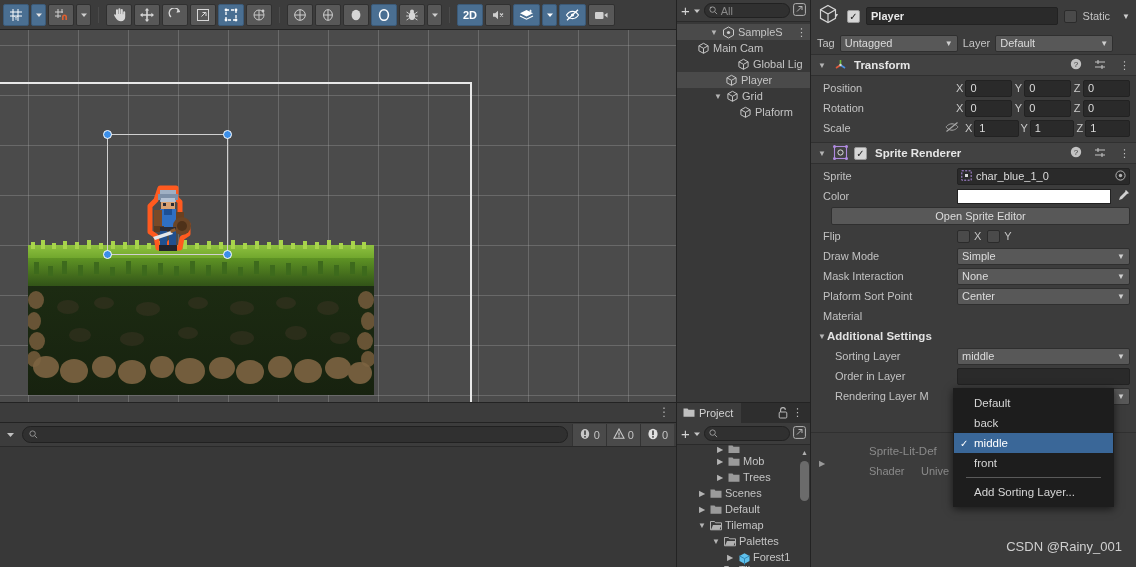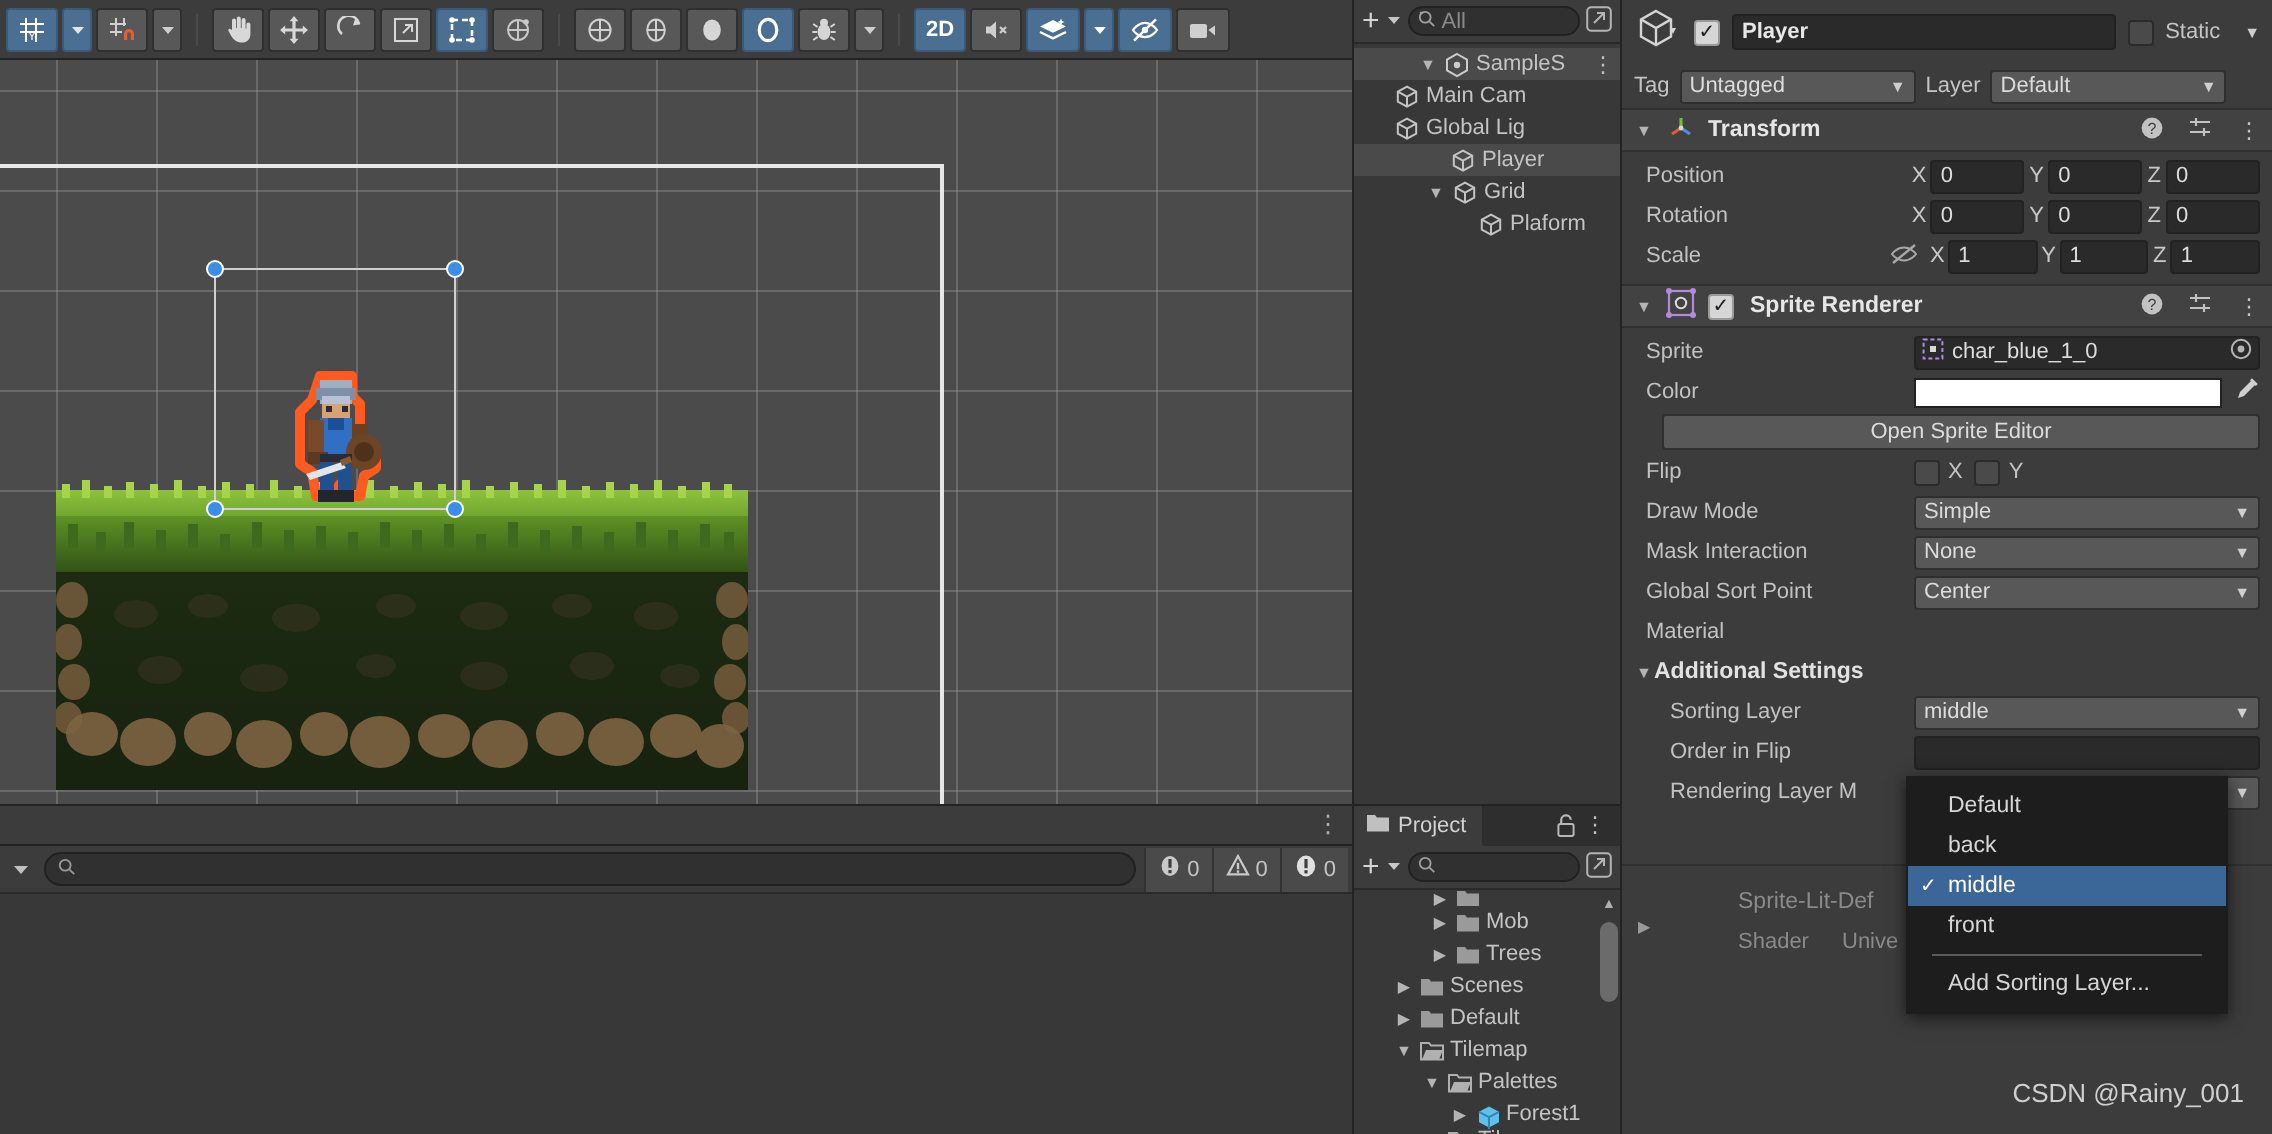--- a/index.html
+++ b/index.html
@@ -609,21 +609,21 @@
       <div class="row" style="padding-left:20px">
         <span class="cube-ico">
           <svg width="13" height="13" viewBox="0 0 13 13">
               <path d="M6.5 1.3l4.6 2.5v5L6.5 11.3 1.9 8.8v-5z" stroke="#c4c4c4" fill="none"></path>
               <path d="M1.9 3.8l4.6 2.5 4.6-2.5M6.5 6.3v5" stroke="#c4c4c4" fill="none"></path>
             </svg>
         </span>
         <span>Main Cam</span>
       </div>
 
-      <div class="row" style="padding-left:20px">
+      <div class="row" style="padding-left:60px">
         <span class="cube-ico">
           <svg width="13" height="13" viewBox="0 0 13 13">
               <path d="M6.5 1.3l4.6 2.5v5L6.5 11.3 1.9 8.8v-5z" stroke="#c4c4c4" fill="none"></path>
               <path d="M1.9 3.8l4.6 2.5 4.6-2.5M6.5 6.3v5" stroke="#c4c4c4" fill="none"></path>
             </svg>
         </span>
         <span>Global Lig</span>
       </div>
 
       <div class="row sel-obj" style="padding-left:48px">
@@ -988,42 +988,42 @@
         </div>
       </div>
       <div class="frow">
         <span class="flabel">Mask Interaction</span>
         <div class="sel" style="flex:1">
           <span>None</span>
           <span class="caret">▼</span>
         </div>
       </div>
       <div class="frow">
-        <span class="flabel">Global Sort Point</span>
+        <span class="flabel">Plaform Sort Point</span>
         <div class="sel" style="flex:1">
           <span>Center</span>
           <span class="caret">▼</span>
         </div>
       </div>
       <div class="frow">
         <span class="flabel">Material</span>
       </div>
       <div class="frow" style="padding-left:6px">
         <span class="tri">▼</span>
         <span style="font-weight:bold;color:#e2e2e2;font-size:11.5px">Additional Settings</span>
       </div>
       <div class="frow" style="padding-left:24px">
         <span class="flabel" style="width:122px">Sorting Layer</span>
         <div class="sel" style="flex:1">
           <span>middle</span>
           <span class="caret">▼</span>
         </div>
       </div>
       <div class="frow" style="padding-left:24px">
-        <span class="flabel" style="width:122px">Order in Flip</span>
+        <span class="flabel" style="width:122px">Order in Layer</span>
         <div class="num" style="flex:1"></div>
       </div>
       <div class="frow" style="padding-left:24px">
         <span class="flabel" style="width:122px">Rendering Layer M</span>
         <div class="sel" style="flex:1">
           <span></span>
             <span class="caret">▼</span>
         </div>
       </div>
     </div>

